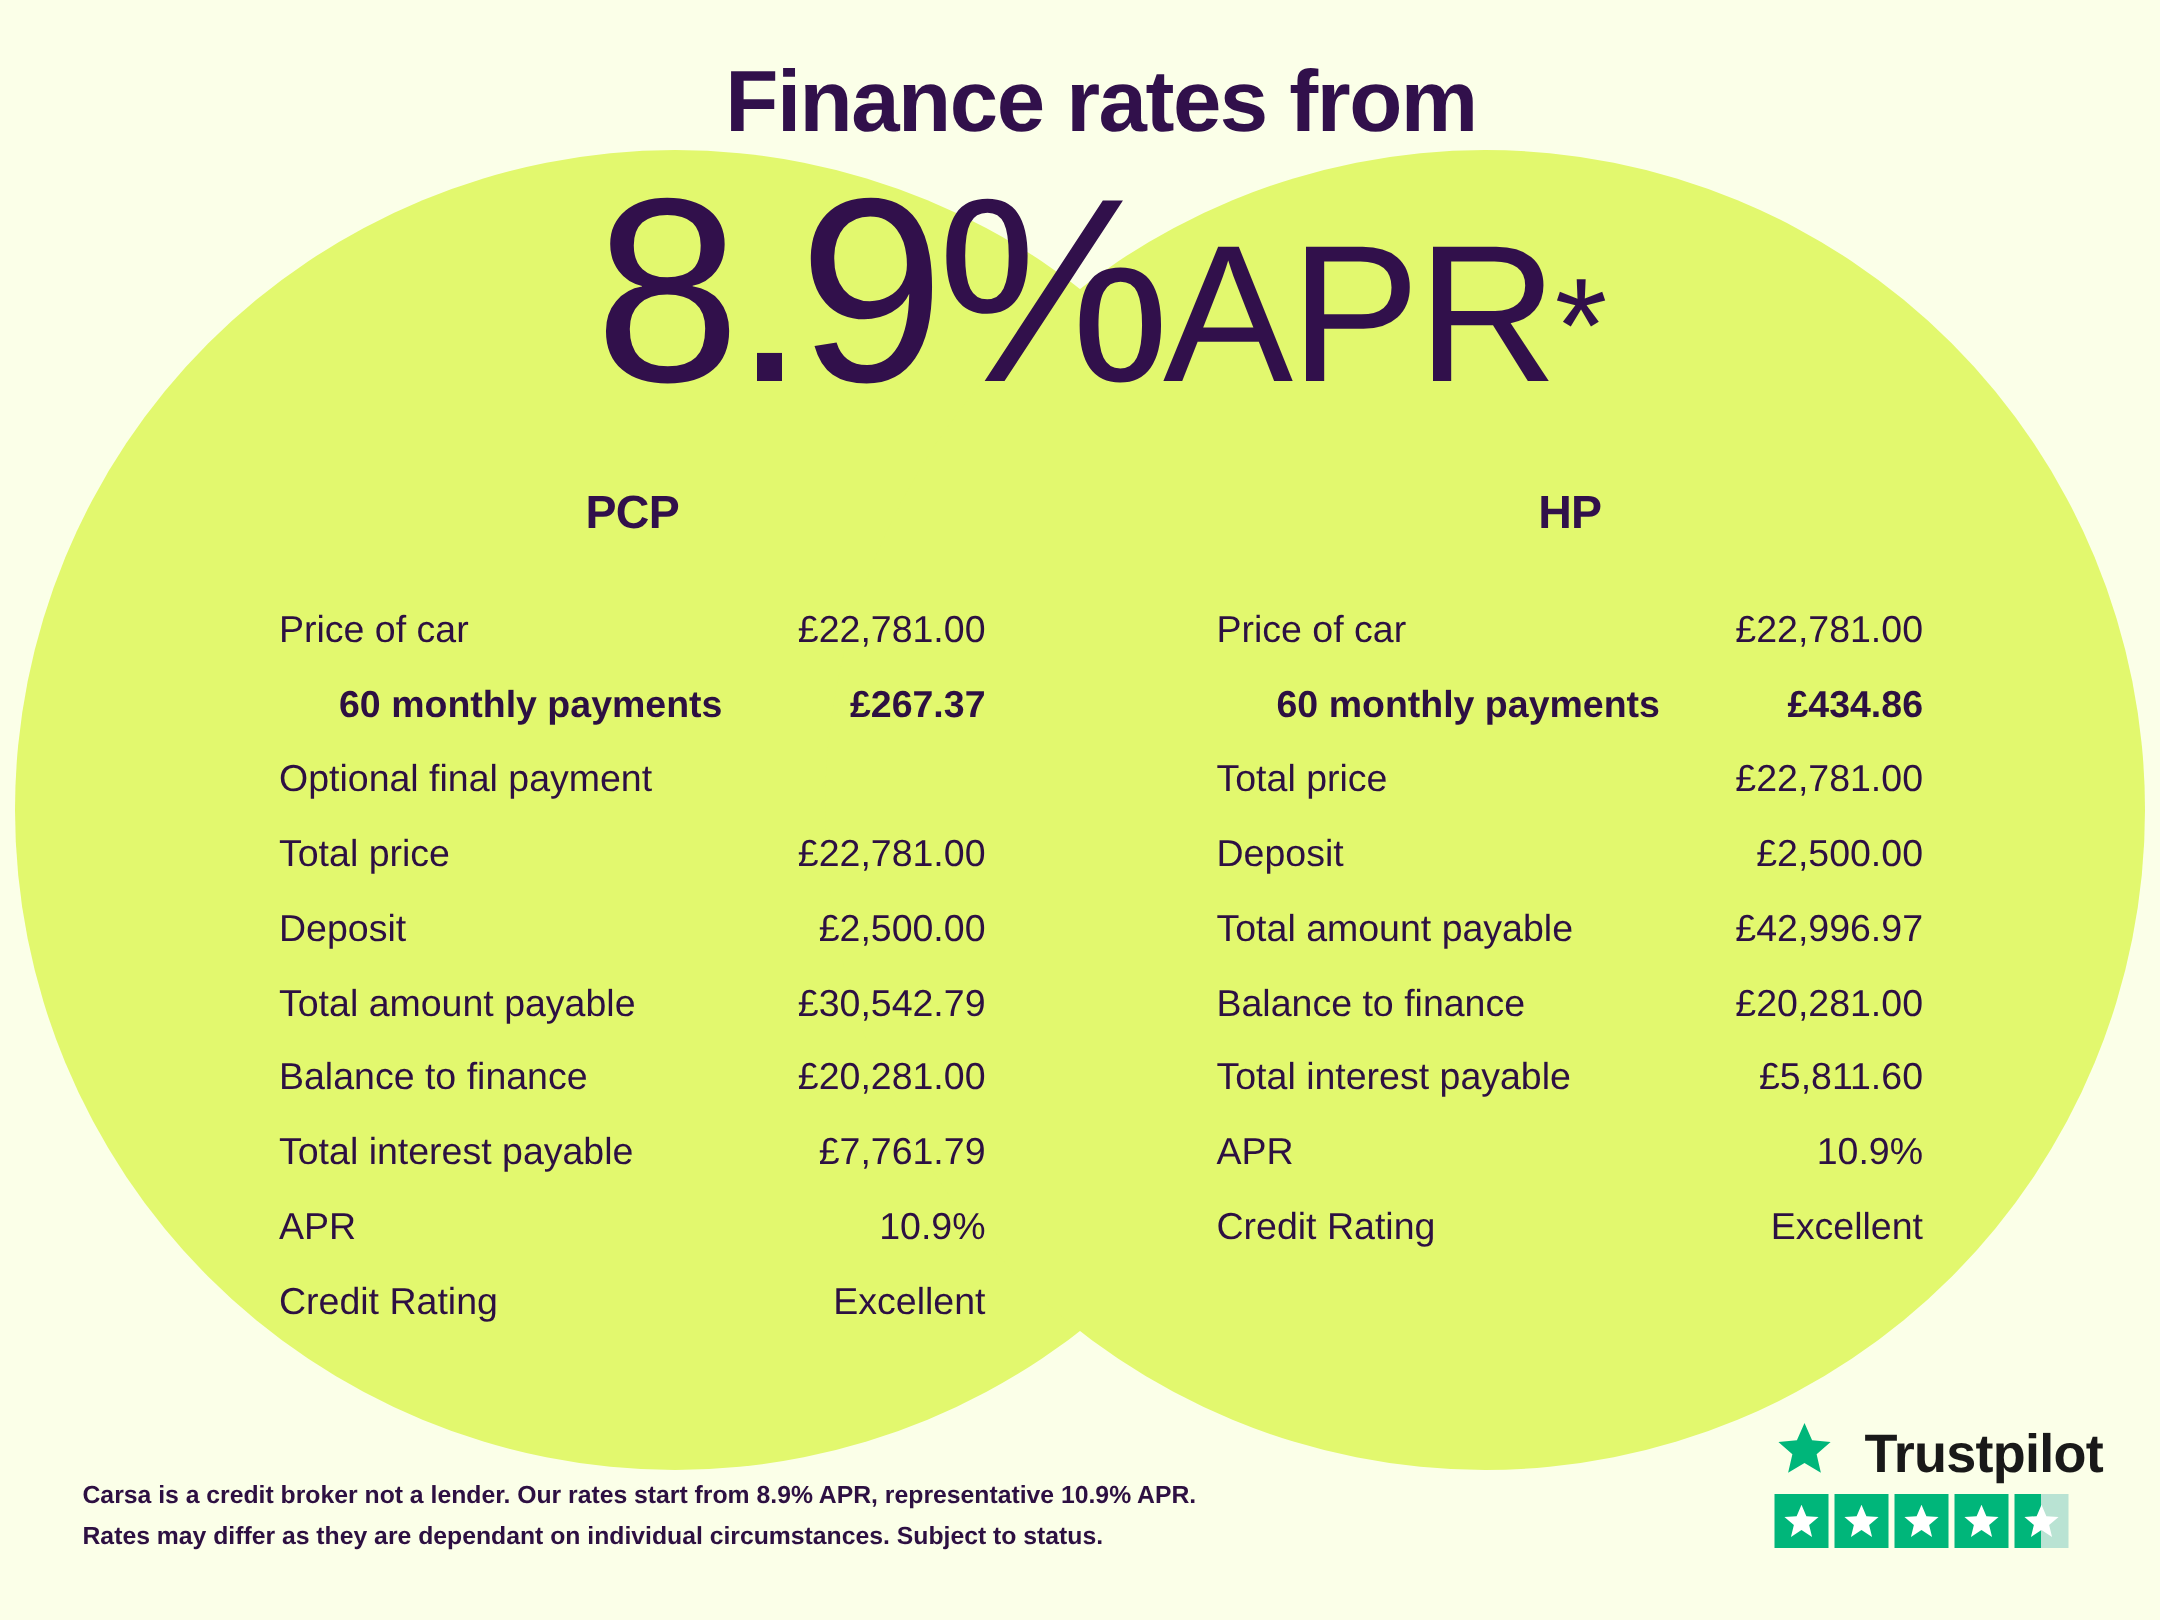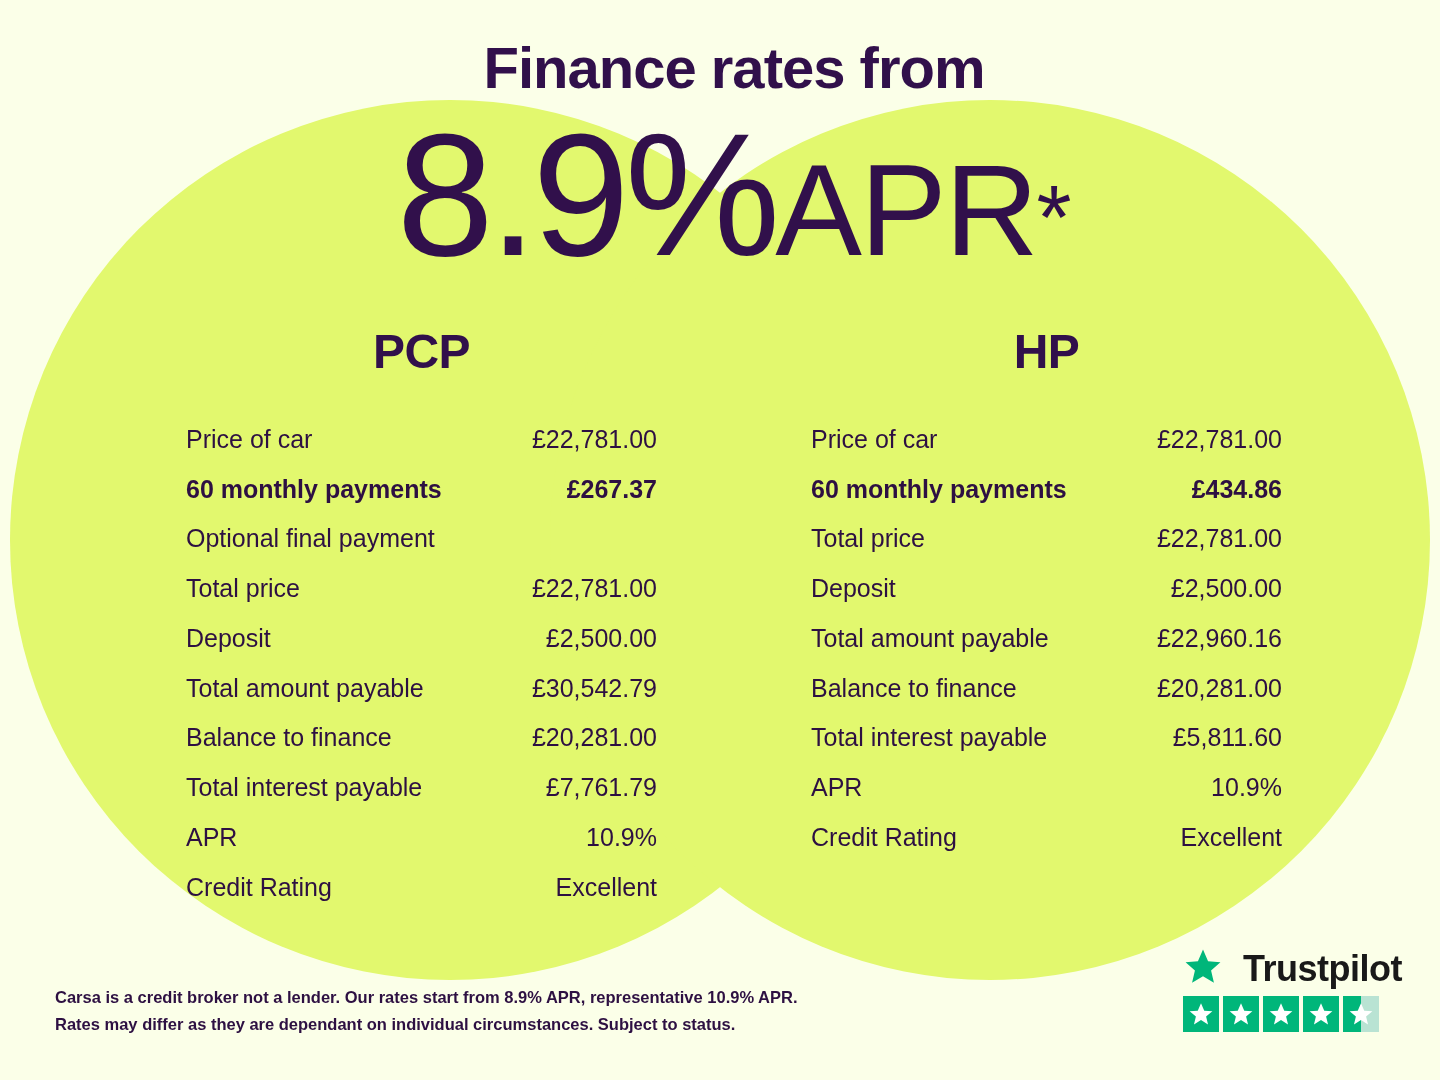--- a/index.html
+++ b/index.html
@@ -55,37 +55,37 @@
     display: flex;
     justify-content: center;
     gap: 150px;
     margin-top: 42px;
   }
   .table-col { width: 475px; }
   .table-title {
     text-align: center;
     color: #31104b;
     font-weight: bold;
-    font-size: 48px;
+    font-size: 31px;
     margin-bottom: 36px;
     letter-spacing: -0.5px;
   }
   .rows { width: 100%; }
   .row {
     display: flex;
     justify-content: space-between;
     align-items: baseline;
     color: #2d1042;
     font-size: 25px;
     padding: 8px 2px 8px 2px;
     line-height: 1.35;
   }
   .row .label { text-align: left; }
   .row .value { text-align: left; }
-  .row.bold { font-weight: bold; }
+  .row.bold { font-weight: bold; margin-left: 40px; }
 
   .footer {
     position: absolute;
     left: 55px;
     bottom: 42px;
     color: #2d1042;
     font-size: 16.5px;
     font-weight: bold;
     line-height: 1.65;
     max-width: 820px;
@@ -204,21 +204,21 @@
         <div class="row">
           <span class="label">Total price</span>
           <span class="value">£22,781.00</span>
         </div>
         <div class="row">
           <span class="label">Deposit</span>
           <span class="value">£2,500.00</span>
         </div>
         <div class="row">
           <span class="label">Total amount payable</span>
-          <span class="value">£22,960.16</span>
+          <span class="value">£42,996.97</span>
         </div>
         <div class="row">
           <span class="label">Balance to finance</span>
           <span class="value">£20,281.00</span>
         </div>
         <div class="row">
           <span class="label">Total interest payable</span>
           <span class="value">£5,811.60</span>
         </div>
         <div class="row">

